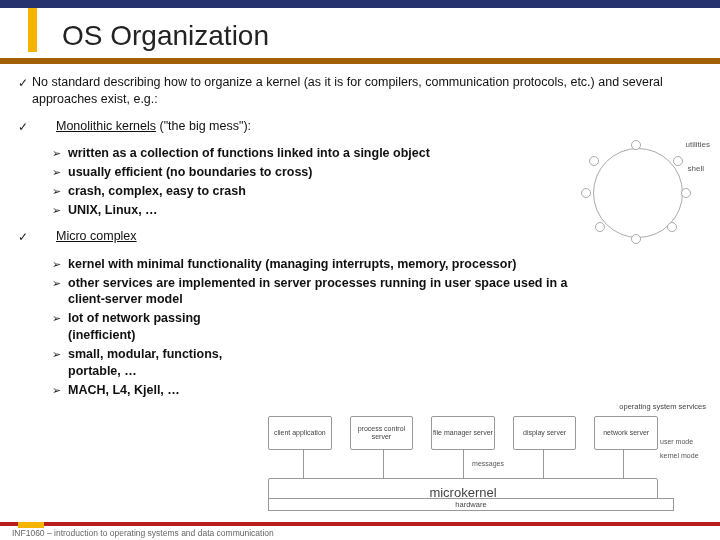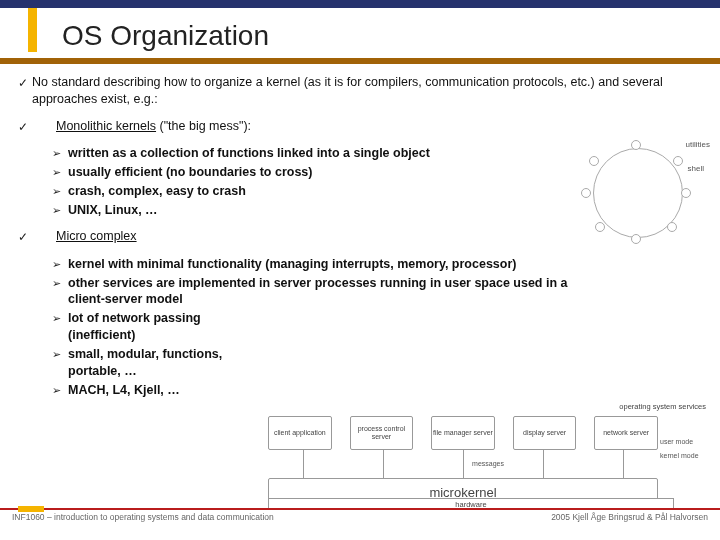--- a/index.html
+++ b/index.html
@@ -66,28 +66,28 @@
     font-size: 11px;
     padding-top: 1px;
   }
   .lvl2 .txt { flex: 1; font-weight: bold; }
 
   .footer {
     position: absolute;
     bottom: 0;
     left: 0;
     right: 0;
-    height: 32px;
+    height: 18px;
     padding: 2px 12px 0 12px;
     font-size: 8.5px;
     color: #666;
     display: flex;
     justify-content: space-between;
     background: #fff;
-    border-top: 2px solid #b91c1c;
+    border-top: 4px solid #b91c1c;
   }
   .footer .bar {
     position: absolute;
     top: -4px;
     left: 18px;
     width: 26px;
     height: 6px;
     background: #f5b400;
   }
 
@@ -315,14 +315,13 @@
   <div class="conn" style="left:355px;top:46px;height:28px"></div>
   <div class="mk-bar">microkernel</div>
   <div class="hw-bar">hardware</div>
   <span class="side-label" style="top:34px">user mode</span>
   <span class="side-label" style="top:48px">kernel mode</span>
 </div>
 
 <div class="footer">
   <div class="bar"></div>
   <span>INF1060 – introduction to operating systems and data communication</span>
-  <span>2005 Kjell Åge Bringsrud &amp; Pål Halvorsen</span>
 </div>
 
 </body></html>

